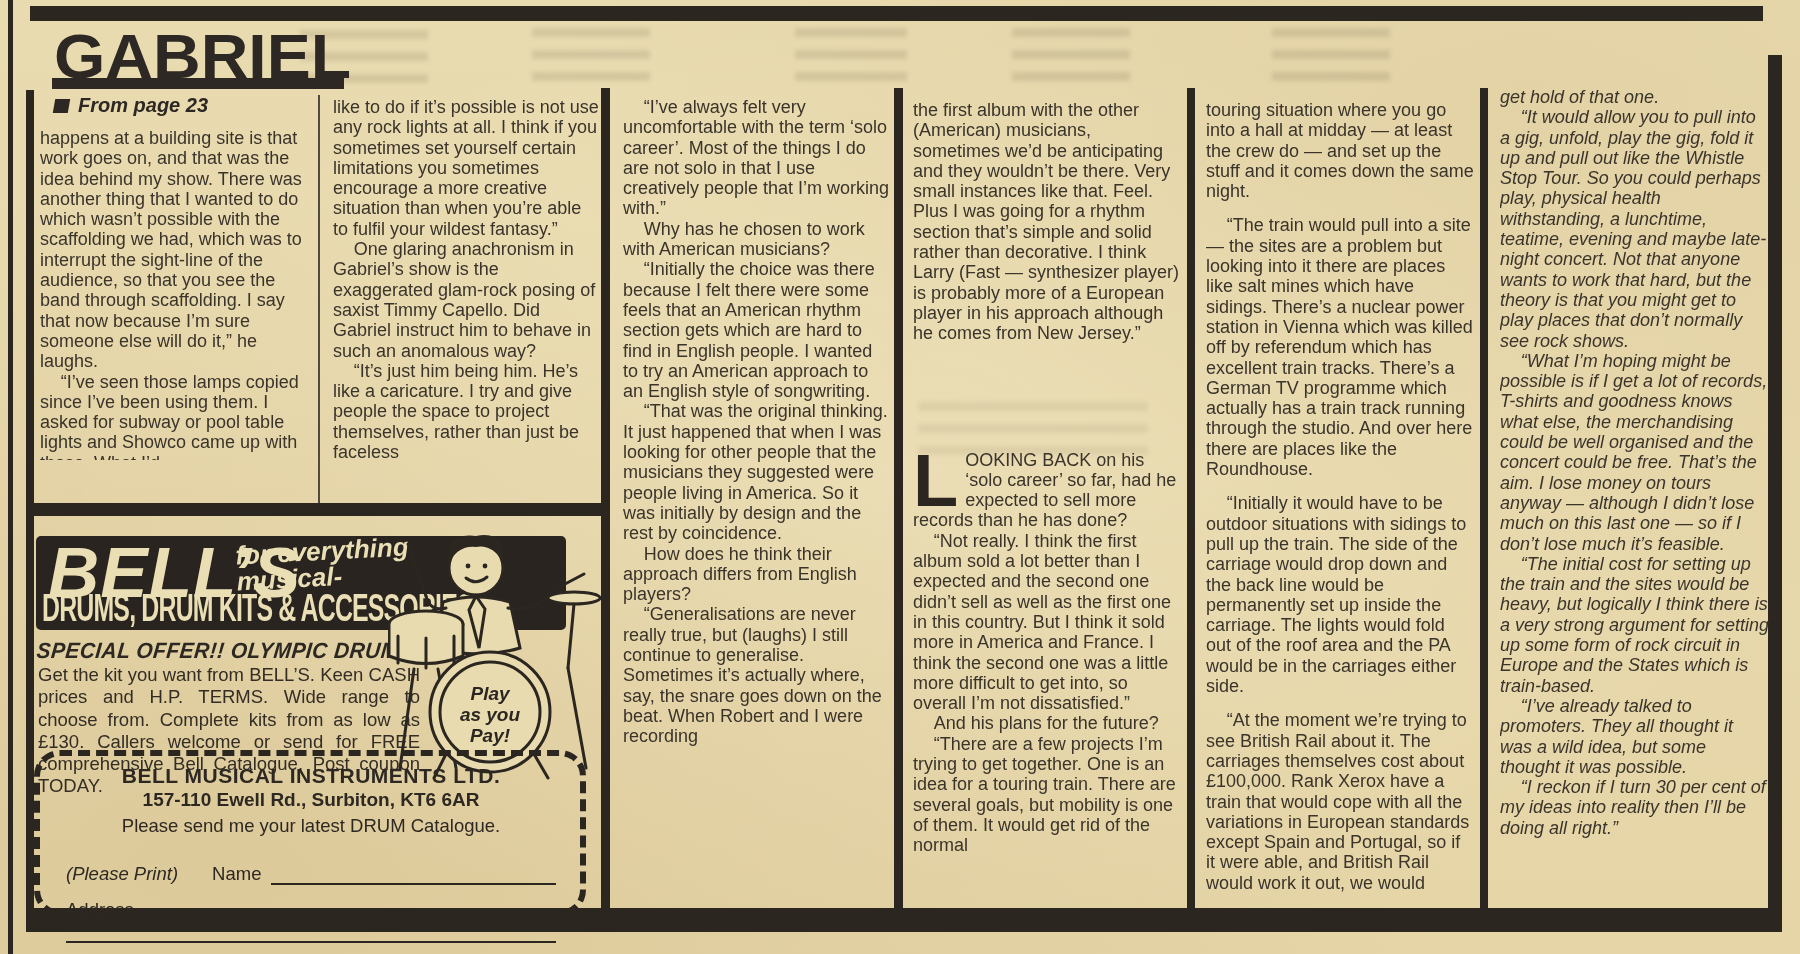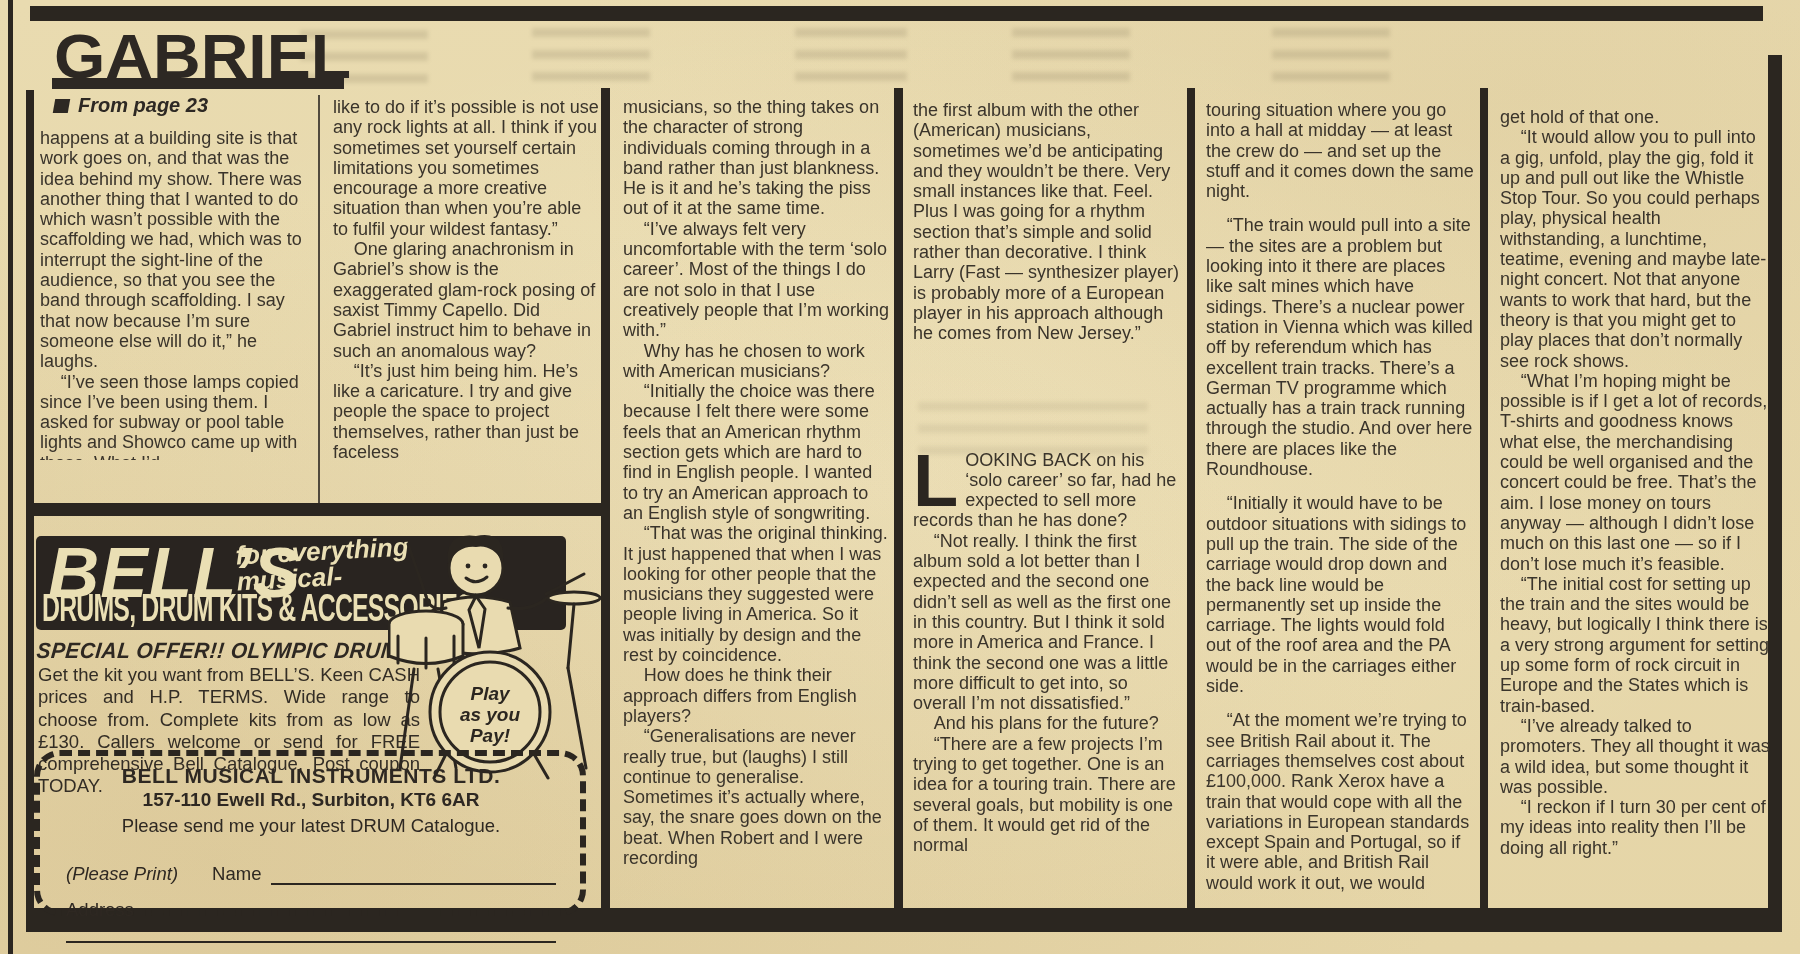--- a/index.html
+++ b/index.html
@@ -106,42 +106,41 @@
   <div class="col" data-col="0" style="left:40px; top:128px; height:332px;">
       <p>happens at a building site is that work goes on, and that was the idea behind my show. There was another thing that I wanted to do which wasn’t possible with the scaffolding we had, which was to interrupt the sight-line of the audience, so that you see the band through scaffolding. I say that now because I’m sure someone else will do it,” he laughs.</p>
       <p class="ind">“I’ve seen those lamps copied since I’ve been using them. I asked for subway or pool table lights and Showco came up with those. What I’d</p>
     </div>
   <div class="col" data-col="1" style="left:333px; top:97px; height:402px;">
       <p>like to do if it’s possible is not use any rock lights at all. I think if you sometimes set yourself certain limitations you sometimes encourage a more creative situation than when you’re able to fulfil your wildest fantasy.”</p>
       <p class="ind">One glaring anachronism in Gabriel’s show is the exaggerated glam-rock posing of saxist Timmy Capello. Did Gabriel instruct him to behave in such an anomalous way?</p>
       <p class="ind">“It’s just him being him. He’s like a caricature. I try and give people the space to project themselves, rather than just be faceless</p>
     </div>
   <div class="col" data-col="2" style="left:623px; top:97px; height:806px;">
-      <p>musicians, so the thing takes on the character of strong individuals coming through in a band rather than just blankness. He is it and he’s taking the piss out of it at the same time.</p>
       <p class="ind">“I’ve always felt very uncomfortable with the term ‘solo career’. Most of the things I do are not solo in that I use creatively people that I’m working with.”</p>
       <p class="ind">Why has he chosen to work with American musicians?</p>
       <p class="ind">“Initially the choice was there because I felt there were some feels that an American rhythm section gets which are hard to find in English people. I wanted to try an American approach to an English style of songwriting.</p>
       <p class="ind">“That was the original thinking. It just happened that when I was looking for other people that the musicians they suggested were people living in America. So it was initially by design and the rest by coincidence.</p>
       <p class="ind">How does he think their approach differs from English players?</p>
       <p class="ind">“Generalisations are never really true, but (laughs) I still continue to generalise. Sometimes it’s actually where, say, the snare goes down on the beat. When Robert and I were recording</p>
     </div>
   <div class="col" data-col="3" style="left:913px; top:100px; height:804px;">
       <p>the first album with the other (American) musicians, sometimes we’d be anticipating and they wouldn’t be there. Very small instances like that. Feel. Plus I was going for a rhythm section that’s simple and solid rather than decorative. I think Larry (Fast — synthesizer player) is probably more of a European player in his approach although he comes from New Jersey.”</p>
       <p class="has-drop"><span class="dropcap">L</span>OOKING BACK on his ‘solo career’ so far, had he expected to sell more records than he has done?</p>
       <p class="ind">“Not really. I think the first album sold a lot better than I expected and the second one didn’t sell as well as the first one in this country. But I think it sold more in America and France. I think the second one was a little more difficult to get into, so overall I’m not dissatisfied.”</p>
       <p class="ind">And his plans for the future?</p>
       <p class="ind">“There are a few projects I’m trying to get together. One is an idea for a touring train. There are several goals, but mobility is one of them. It would get rid of the normal</p>
     </div>
   <div class="col" data-col="4" style="left:1206px; top:100px; height:804px;">
       <p>touring situation where you go into a hall at midday — at least the crew do — and set up the stuff and it comes down the same night.</p>
       <p class="ind">“The train would pull into a site — the sites are a problem but looking into it there are places like salt mines which have sidings. There’s a nuclear power station in Vienna which was killed off by referendum which has excellent train tracks. There’s a German TV programme which actually has a train track running through the studio. And over here there are places like the Roundhouse.</p>
       <p class="ind">“Initially it would have to be outdoor situations with sidings to pull up the train. The side of the carriage would drop down and the back line would be permanently set up inside the carriage. The lights would fold out of the roof area and the PA would be in the carriages either side.</p>
       <p class="ind">“At the moment we’re trying to see British Rail about it. The carriages themselves cost about £100,000. Rank Xerox have a train that would cope with all the variations in European standards except Spain and Portugal, so if it were able, and British Rail would work it out, we would</p>
     </div>
-  <div class="col" data-col="5" style="left:1500px; top:107px; width:270px; height:808px;">
+  <div class="col" data-col="5" style="left:1500px; top:87px; width:270px; height:808px;font-style:italic;">
       <p>get hold of that one.</p>
       <p class="ind">“It would allow you to pull into a gig, unfold, play the gig, fold it up and pull out like the Whistle Stop Tour. So you could perhaps play, physical health withstanding, a lunchtime, teatime, evening and maybe late-night concert. Not that anyone wants to work that hard, but the theory is that you might get to play places that don’t normally see rock shows.</p>
       <p class="ind">“What I’m hoping might be possible is if I get a lot of records, T-shirts and goodness knows what else, the merchandising could be well organised and the concert could be free. That’s the aim. I lose money on tours anyway — although I didn’t lose much on this last one — so if I don’t lose much it’s feasible.</p>
       <p class="ind">“The initial cost for setting up the train and the sites would be heavy, but logically I think there is a very strong argument for setting up some form of rock circuit in Europe and the States which is train-based.</p>
       <p class="ind">“I’ve already talked to promoters. They all thought it was a wild idea, but some thought it was possible.</p>
       <p class="ind">“I reckon if I turn 30 per cent of my ideas into reality then I’ll be doing all right.”</p>
     </div>
 
   <div class="banner">
     <div class="bells-word">BELL’S</div>

